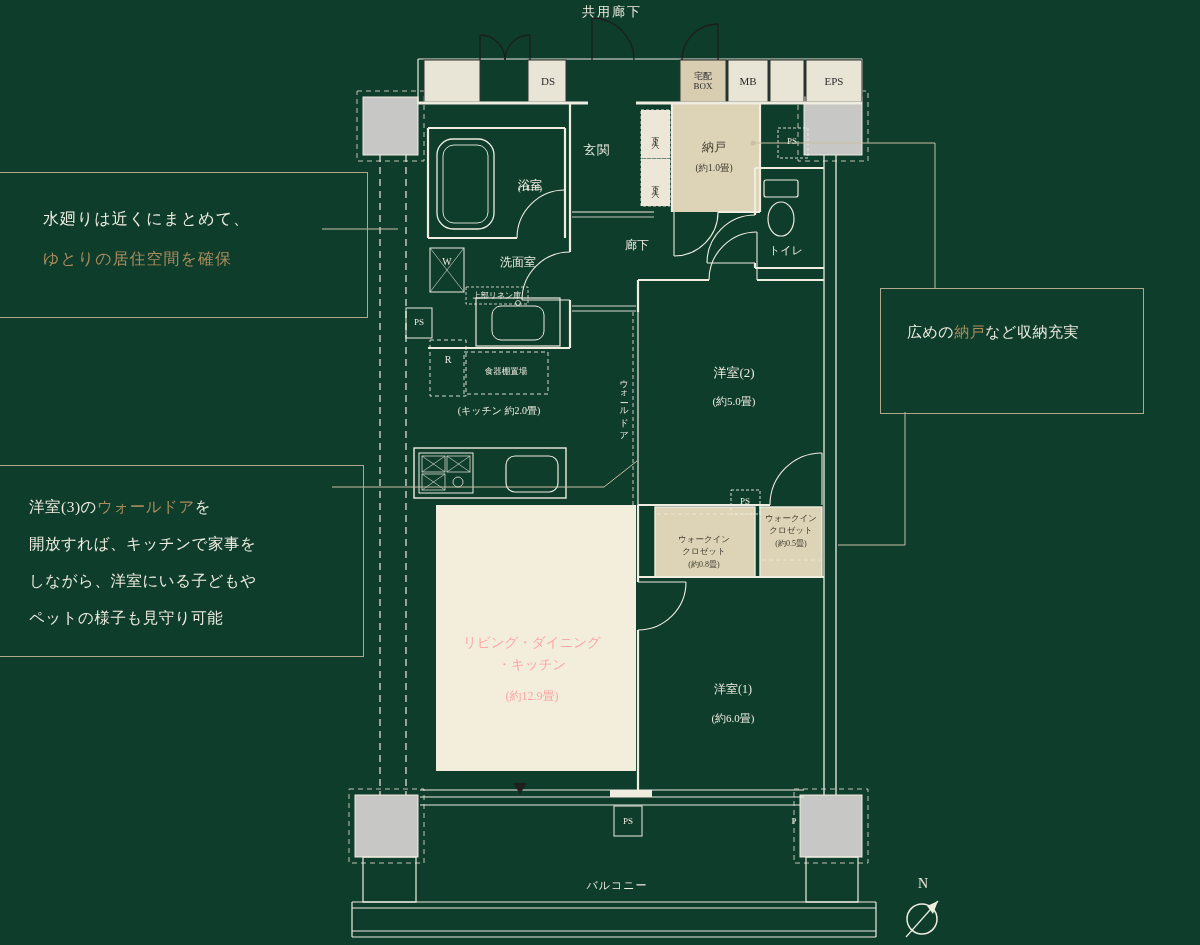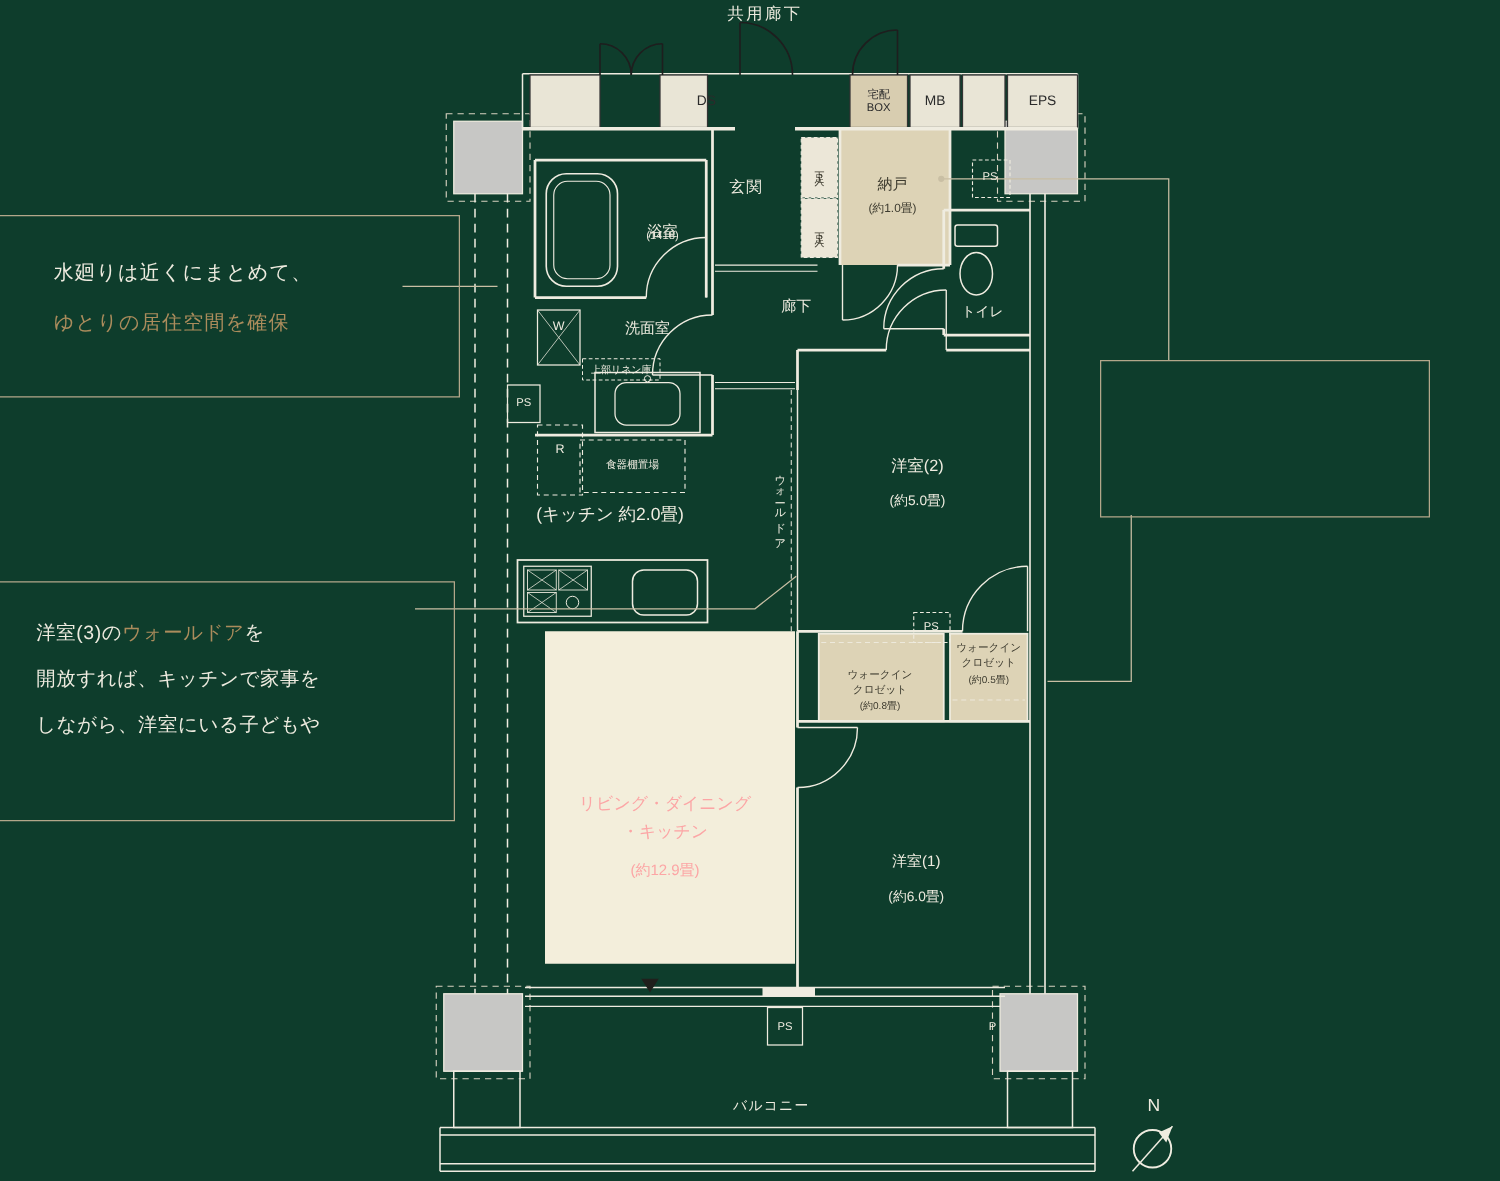--- a/index.html
+++ b/index.html
@@ -1,18 +1,18 @@
 <!DOCTYPE html>
 <html><head>
 <meta charset="utf-8">
 <style>
   html,body{margin:0;padding:0;}
   body{width:1200px;height:945px;overflow:hidden;}
   .stage{position:relative;width:1200px;height:945px;background:#0e3d2c;
-         font-family:Liberation Sans, sans-serif;}
+         font-family:Liberation Serif, serif;}
   svg{position:absolute;left:0;top:0;pointer-events:none;}
   .lbl{position:absolute;transform:translate(-50%,-50%);white-space:nowrap;
        color:#efece0;text-align:center;line-height:1.15;}
   .dark{color:#3c3a2e;}
   .ink{color:#2b2b2b;}
   .ldk{color:#fca5a5;}
   .vert{writing-mode:vertical-rl;letter-spacing:2px;}
   .callout{position:absolute;border:1px solid #b3a78a;color:#efece0;}
   .callout .hl{color:#ab8c5c;}
   .co-line{white-space:nowrap;}
@@ -183,21 +183,21 @@
   <g fill="none" stroke="#c9bfa4" stroke-width="1">
     <line x1="322" y1="229" x2="398" y2="229"></line>
     <polyline points="332,487 604,487 637,461"></polyline>
     <polyline points="753,143 935,143 935,288"></polyline>
     <circle cx="753" cy="143" r="2.5" fill="#c9bfa4" stroke="none"></circle>
     <polyline points="838,545 905,545 905,412"></polyline>
   </g>
 </svg>
 
 <div class="lbl" style="left:612px;top:12px;font-size:13px;letter-spacing:2px;">共用廊下</div>
-<div class="lbl ink" style="left:565px;top:81px;font-size:11px;">DS</div>
+<div class="lbl ink" style="left:548px;top:81px;font-size:11px;">DS</div>
 <div class="lbl ink" style="left:703px;top:81px;font-size:9px;">
   <div>宅配</div>
   <div>BOX</div>
 </div>
 <div class="lbl ink" style="left:748px;top:81px;font-size:11px;">MB</div>
 <div class="lbl ink" style="left:834px;top:81px;font-size:11px;">EPS</div>
 
 <div class="lbl" style="left:530px;top:170px;font-size:12px;margin-top:16px;">浴室</div>
 <div class="lbl" style="left:530px;top:188px;font-size:9px;">(1418)</div>
 <div class="lbl" style="left:597px;top:150px;font-size:12.5px;letter-spacing:1px;">玄関</div>
@@ -206,21 +206,21 @@
 <div class="lbl dark" style="left:714px;top:148px;font-size:12px;">納戸</div>
 <div class="lbl dark" style="left:714px;top:168px;font-size:9.5px;text-align:center;">(約1.0畳)</div>
 <div class="lbl" style="left:792px;top:141px;font-size:9px;">PS</div>
 <div class="lbl" style="left:786px;top:250px;font-size:11px;">トイレ</div>
 <div class="lbl" style="left:470px;top:263px;font-size:12px;margin-left:48px;">洗面室</div>
 <div class="lbl" style="left:497px;top:296px;font-size:8px;">上部リネン庫</div>
 <div class="lbl" style="left:447px;top:262px;font-size:10px;">W</div>
 <div class="lbl" style="left:419px;top:322px;font-size:9px;">PS</div>
 <div class="lbl" style="left:448px;top:360px;font-size:10px;">R</div>
 <div class="lbl" style="left:506px;top:372px;font-size:8.5px;">食器棚置場</div>
-<div class="lbl" style="left:488px;top:411px;font-size:14px;">(キッチン 約2.0畳)</div>
+<div class="lbl" style="left:499px;top:411px;font-size:10px;">(キッチン 約2.0畳)</div>
 <div class="lbl" style="left:637px;top:246px;font-size:12px;">廊下</div>
 <div class="lbl" style="left:734px;top:373px;font-size:13px;">洋室(2)</div>
 <div class="lbl" style="left:734px;top:401px;font-size:11px;">(約5.0畳)</div>
 <div class="lbl vert" style="left:624px;top:405px;font-size:9px;">ウォールドア</div>
 <div class="lbl" style="left:745px;top:501px;font-size:9px;">PS</div>
 
 <div class="lbl dark" style="left:704px;top:540px;font-size:8.5px;">ウォークイン</div>
 <div class="lbl dark" style="left:704px;top:552px;font-size:8.5px;">クロゼット</div>
 <div class="lbl dark" style="left:704px;top:565px;font-size:8px;">(約0.8畳)</div>
 <div class="lbl dark" style="left:791px;top:519px;font-size:8.5px;">ウォークイン</div>
@@ -241,18 +241,20 @@
 
 <div class="callout" style="left:-2px;top:172px;width:324px;height:118px;padding:26px 0 0 44px;box-sizing:content-box;font-size:16px;letter-spacing:1px;line-height:40px;">
   <div class="co-line"><span>水廻りは近くにまとめて、</span></div>
   <div class="co-line"><span class="hl">ゆとりの居住空間を確保</span></div>
 </div>
 
 <div class="callout" style="left:-2px;top:465px;width:334px;height:168px;padding:22px 0 0 30px;box-sizing:content-box;font-size:15.5px;letter-spacing:0.5px;line-height:37px;">
   <div class="co-line"><span>洋室(3)の</span><span class="hl">ウォールドア</span><span>を</span></div>
   <div class="co-line"><span>開放すれば、キッチンで家事を</span></div>
   <div class="co-line"><span>しながら、洋室にいる子どもや</span></div>
+  <div class="co-line"><span>ペットの様子も見守り可能</span></div>
 </div>
 
 <div class="callout" style="left:880px;top:288px;width:236px;height:76px;padding:24px 0 24px 26px;box-sizing:content-box;font-size:15px;letter-spacing:0.5px;line-height:38px;">
+  <div class="co-line"><span>広めの</span><span class="hl">納戸</span><span>など収納充実</span></div>
 </div>
 
 </div>
 
 </body></html>

